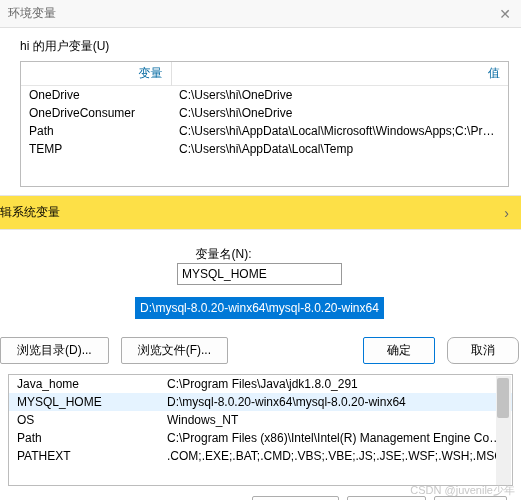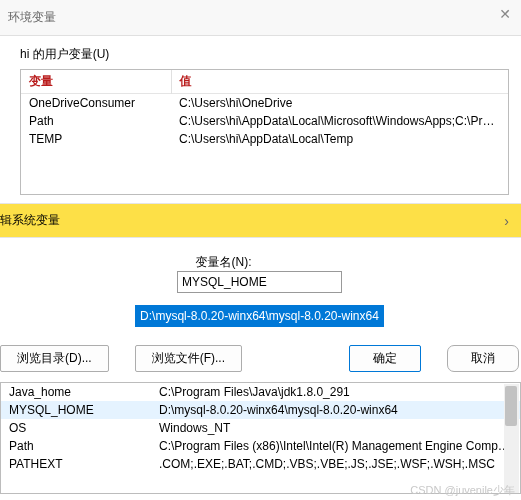--- a/index.html
+++ b/index.html
@@ -1,41 +1,41 @@
 <!DOCTYPE html>
 <html><head>
 <meta charset="utf-8">
 <style>
   * { box-sizing: border-box; margin: 0; padding: 0; }
   body { font-family: "Microsoft YaHei", "Segoe UI", sans-serif; font-size: 12px; background: #fff; width: 521px; height: 500px; overflow: hidden; color: #000; position: relative; }
-  .titlebar { height: 36px; display: flex; align-items: center; padding: 0 8px; border-bottom: 1px solid #e0e0e0; position: relative; background: #f8f8f8; }
+  .titlebar { height: 28px; display: flex; align-items: center; padding: 0 8px; border-bottom: 1px solid #e0e0e0; position: relative; background: #f8f8f8; }
   .titlebar-title { color: #666; font-size: 12px; }
   .close-x { position: absolute; right: 10px; top: 6px; color: #888; font-size: 14px; cursor: pointer; }
   .upper-group { padding: 10px 12px 8px 20px; }
   .group-label { font-size: 12px; margin-bottom: 6px; color: #000; }
   .table-box { border: 1px solid #bcbcbc; height: 126px; overflow: hidden; position: relative; }
   .tbl { width: 100%; border-collapse: collapse; }
-  .tbl th { text-align: left; font-weight: bold; padding: 3px 8px; font-size: 12px; color: #b91c1c; }
+  .tbl th { text-align: right; font-weight: normal; padding: 3px 8px; font-size: 12px; color: #0369a1; }
   .tbl th:first-child { border-right: 1px solid #e0e0e0; width: 150px; }
   .thead-row { border-bottom: 1px solid #e5e5e5; }
   .tbl td { padding: 2px 8px; font-size: 12px; white-space: nowrap; overflow: hidden; text-overflow: ellipsis; max-width: 320px; }
   .tbl td:first-child { width: 150px; }
   
   .edit-dialog-title { padding: 8px 6px 8px 0; font-size: 12px; background: #fde047; border-top: 1px solid #e5e5e5; border-bottom: 1px solid #e5e5e5; display: flex; justify-content: space-between; align-items: center; }
   .chev { color: #666; font-size: 14px; padding-right: 6px; }
   .form-row { display: flex; align-items: center; padding: 6px 0 6px 0; flex-direction: column; }
   .form-label { width: 130px; color: #000; font-size: 12px; }
   .text-input { flex: 1; border: 1px solid #999; padding: 3px 4px; font-size: 12px; height: 22px; }
   .text-input.selected { background: #0078d7; color: #fff; border: 1px solid #0078d7; }
-  .btn-row { display: flex; gap: 26px; padding: 12px 0 10px 0; align-items: flex-start; }
+  .btn-row { display: flex; gap: 12px; padding: 12px 0 10px 0; align-items: flex-start; }
   .btn { border: 1px solid #adadad; background: #fdfdfd; padding: 4px 16px; font-size: 12px; cursor: pointer; border-radius: 2px; min-width: 72px; text-align: center; }
   .btn.primary { border: 1.5px solid #0078d7; }
   .spacer { flex: 1; }
   
-  .sys-table-box { border: 1px solid #bcbcbc; height: 112px; overflow: hidden; position: relative; margin: 0 0; }
+  .sys-table-box { border: 1px solid #bcbcbc; height: 112px; overflow: hidden; position: relative; margin: 0 8px; }
   .sys-table-box .scrollbar { position: absolute; right: 1px; top: 1px; width: 15px; height: 110px; background: #f0f0f0; }
   .sys-table-box .scrollbar-thumb { position: absolute; right: 2px; top: 2px; width: 12px; height: 40px; background: #c2c2c2; border-radius: 2px; }
   .row-selected td { background: #e5f3ff; }
   
   .sys-btn-row { display: flex; justify-content: flex-end; gap: 8px; padding: 10px 14px; }
   .watermark { position: absolute; bottom: 2px; right: 6px; color: #c8c8c8; font-size: 11px; }
 </style>
 </head>
 <body>
 
@@ -46,20 +46,24 @@
 
 <div class="upper-group">
   <div class="group-label">hi 的用户变量(U)</div>
   <div class="table-box">
     <table class="tbl">
       <tbody>
           <tr class="thead-row">
         <th>变量</th>
         <th>值</th>
       </tr>
+      <tr>
+            <td>OneDrive</td>
+            <td>C:\Users\hi\OneDrive</td>
+          </tr>
       <tr>
             <td>OneDriveConsumer</td>
             <td>C:\Users\hi\OneDrive</td>
           </tr>
       <tr>
             <td>Path</td>
             <td>C:\Users\hi\AppData\Local\Microsoft\WindowsApps;C:\Program Fi...</td>
           </tr>
       <tr>
             <td>TEMP</td>

